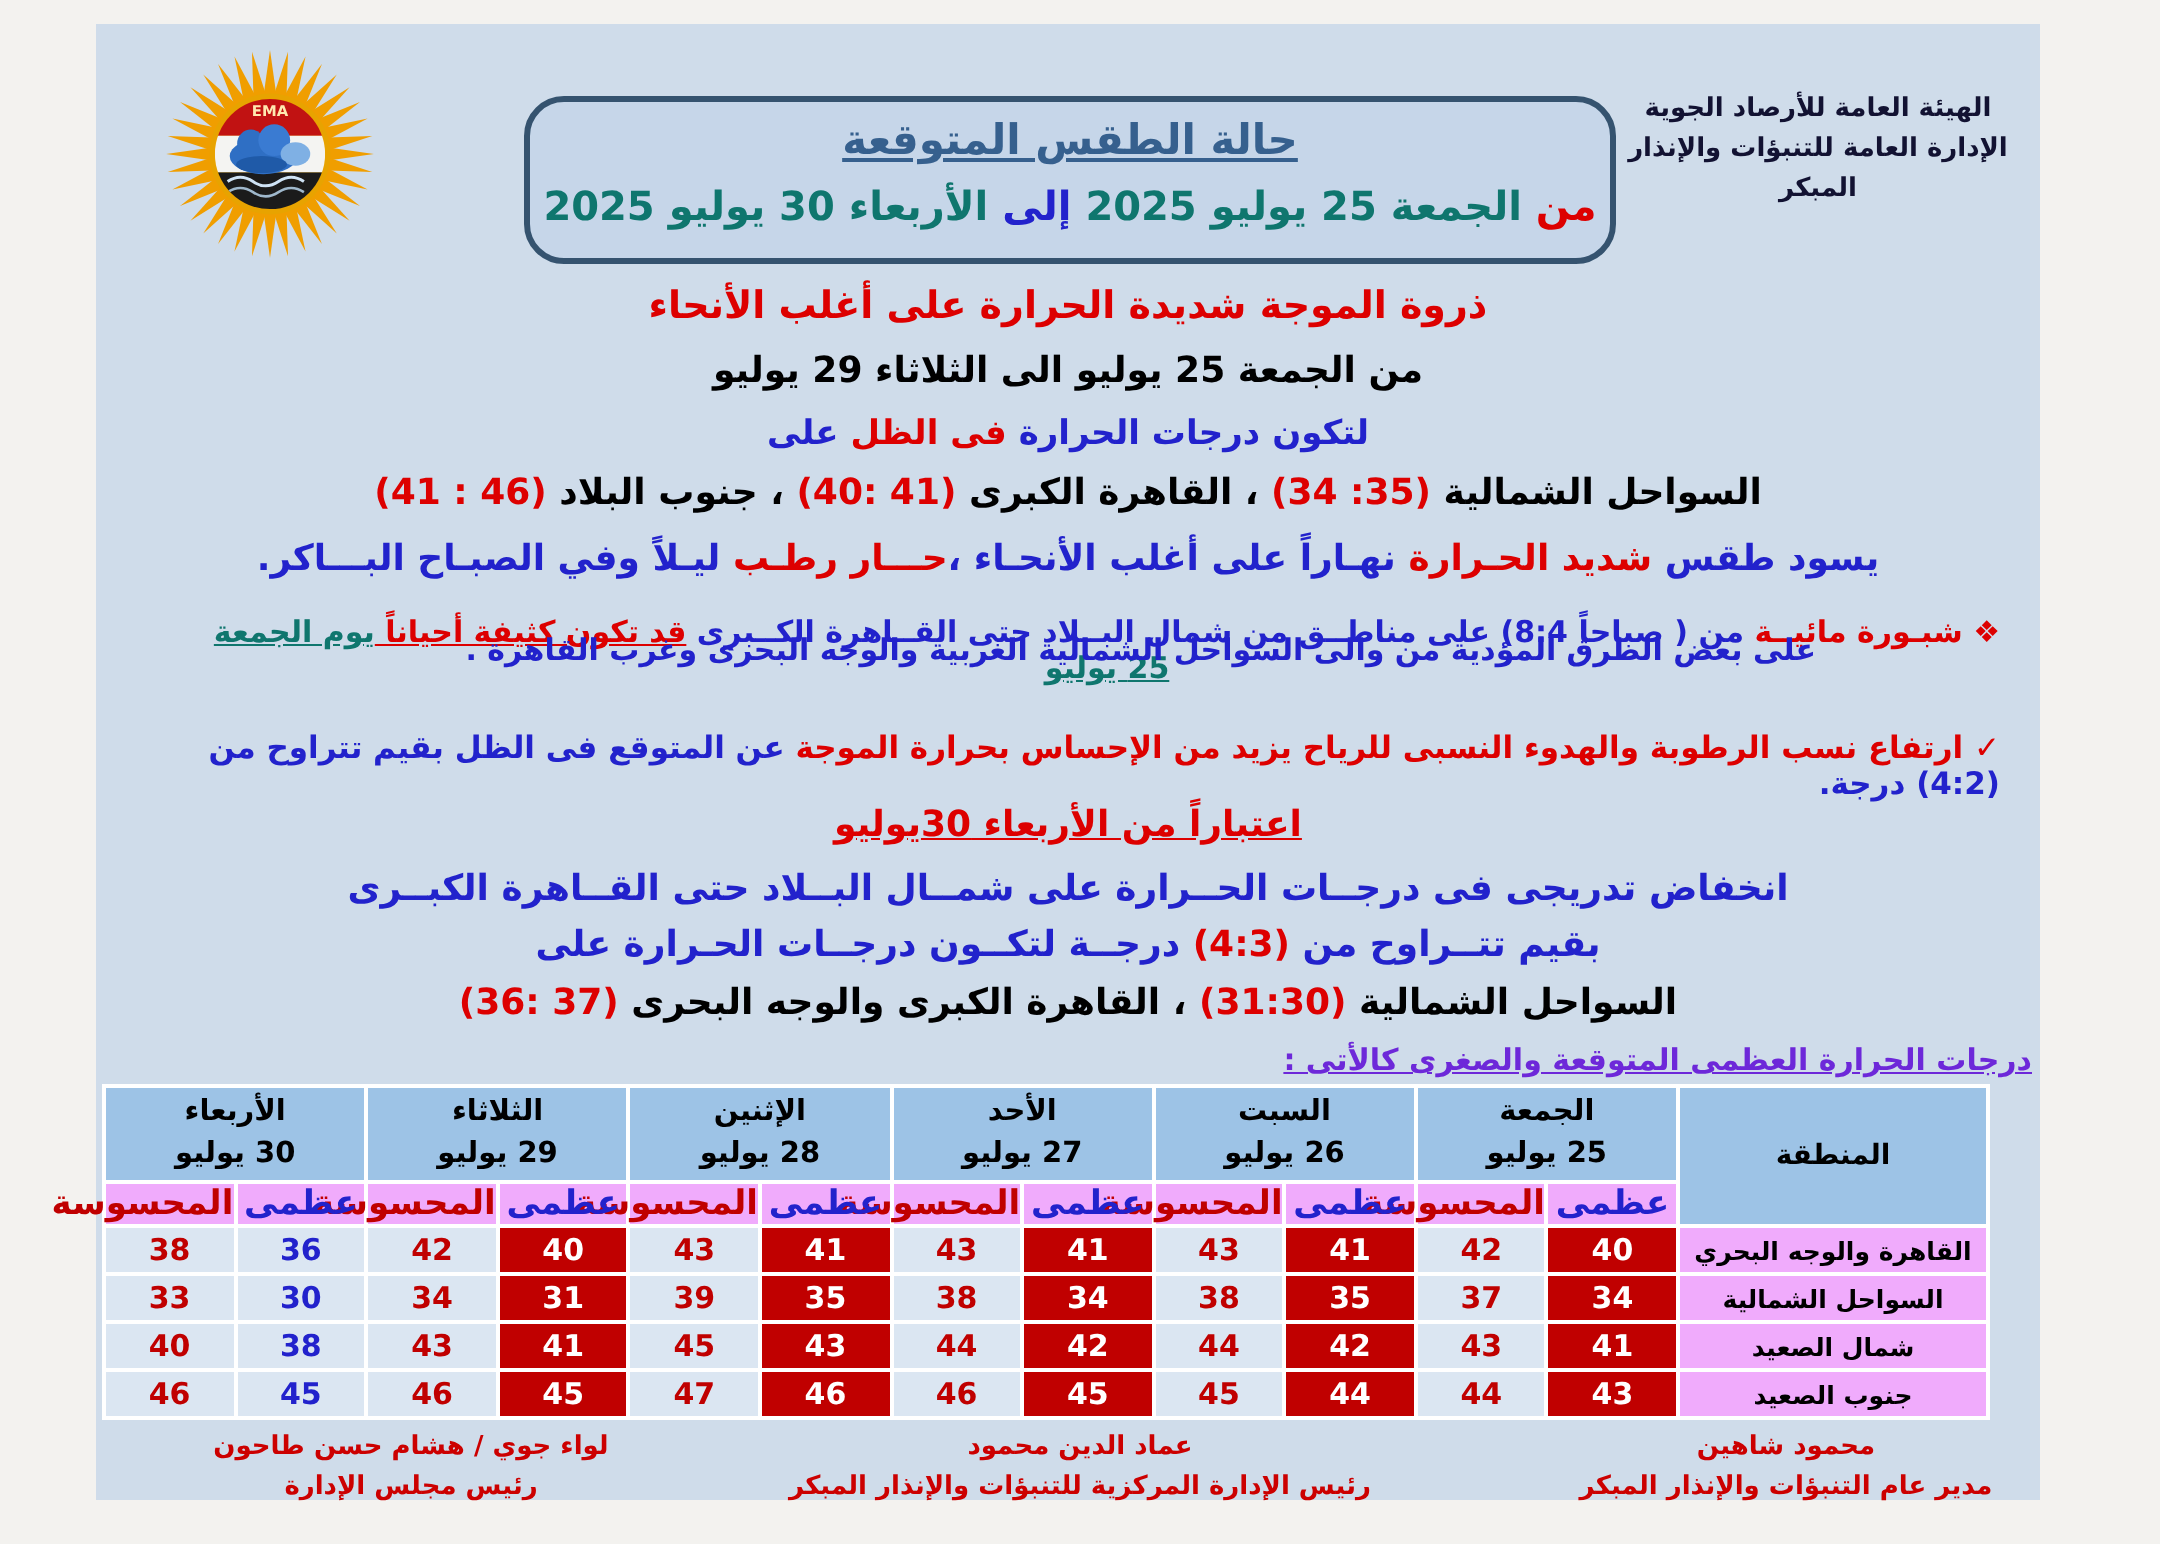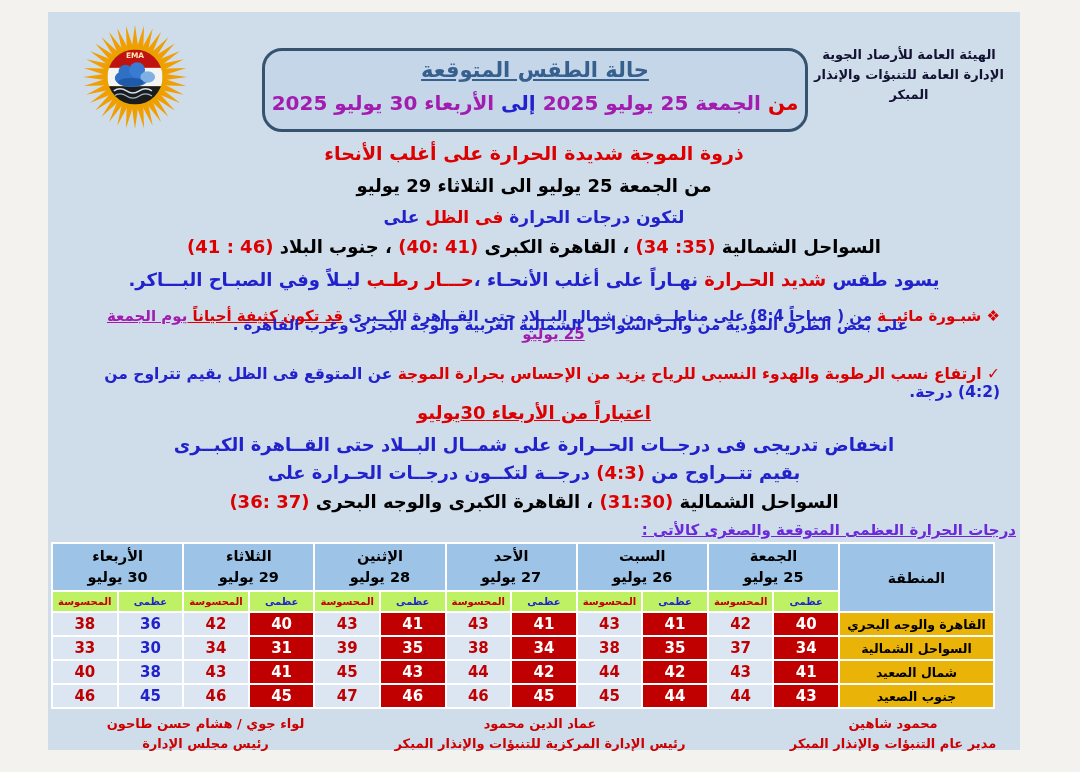--- a/index.html
+++ b/index.html
@@ -22,21 +22,21 @@
     background:#c6d6e9;border:3px solid #35536f;border-radius:20px;
     text-align:center;box-sizing:border-box;padding-top:7px;margin-top:16px;
   }
   .title-box .ttl{
     font-size:21px;font-weight:bold;color:#36608e;
     text-decoration:underline;letter-spacing:0px;
   }
   .title-box .sub{font-size:20px;font-weight:bold;color:#000;margin-top:9px;}
   .red{color:#dd0000;}
   .blue{color:#2222cc;}
-  .black{color:#a21caf;}
+  .black{color:#0f766e;}
   .u{text-decoration:underline;}
   .logo{position:absolute;left:34px;top:12px;width:106px;height:106px;}
   
   .line{position:absolute;width:100%;text-align:center;font-weight:bold;box-sizing:border-box;}
   .l1{top:130px;font-size:19px;color:#dd0000;}
   .l2{top:163px;font-size:18px;color:#000;}
   .l3{top:195px;font-size:17px;}
   .l4{top:224px;font-size:18px;color:#000;}
   .l5{top:257px;font-size:18px;}
   .bullet1{top:295px;font-size:15px;padding:0 16px 0 55px;}
@@ -49,24 +49,24 @@
   .caption{top:509px;font-size:15px;color:#6d28d9;text-align:right;padding-right:4px;}
   .num{unicode-bidi:embed;}
   
   .tbl-wrap{position:absolute;top:530px;right:25px;width:944px;}
   table{border-collapse:collapse;table-layout:fixed;width:944px;direction:rtl;
         border:1px solid #8aa7c6;}
   th,td{border:2px solid #ffffff;font-weight:bold;padding:0;}
   .region-h{width:153px;background:#9dc3e6;color:#000;font-size:14px;}
   .day-h{background:#9dc3e6;color:#000;font-size:14.5px;white-space:pre-line;
          height:46px;line-height:1.45;}
-  .sub-h{background:#bef264;font-size:10px;height:19px;}
+  .sub-h{background:#f0abfc;font-size:17px;height:19px;}
   .max-h{color:#2222cc;}
   .feels-h{color:#c00000;}
-  tbody th.region-cell{background:#eab308;color:#000;font-size:12.5px;height:22px;font-weight:bold;}
+  tbody th.region-cell{background:#f0abfc;color:#000;font-size:12.5px;height:22px;font-weight:bold;}
   tbody td{background:#dbe6f2;text-align:center;font-size:15px;height:22px;}
   td.hot{background:#c00000;color:#ffffff;}
   td.cool{color:#2222cc;}
   td.feels-cell{color:#c00000;}
   
   .sig{position:absolute;top:702px;text-align:center;font-size:13px;font-weight:bold;
        color:#cc0000;line-height:1.5;}
   .sig-right{right:12px;width:230px;}
   .sig-mid{right:310px;width:340px;}
   .sig-left{left:30px;width:255px;}

